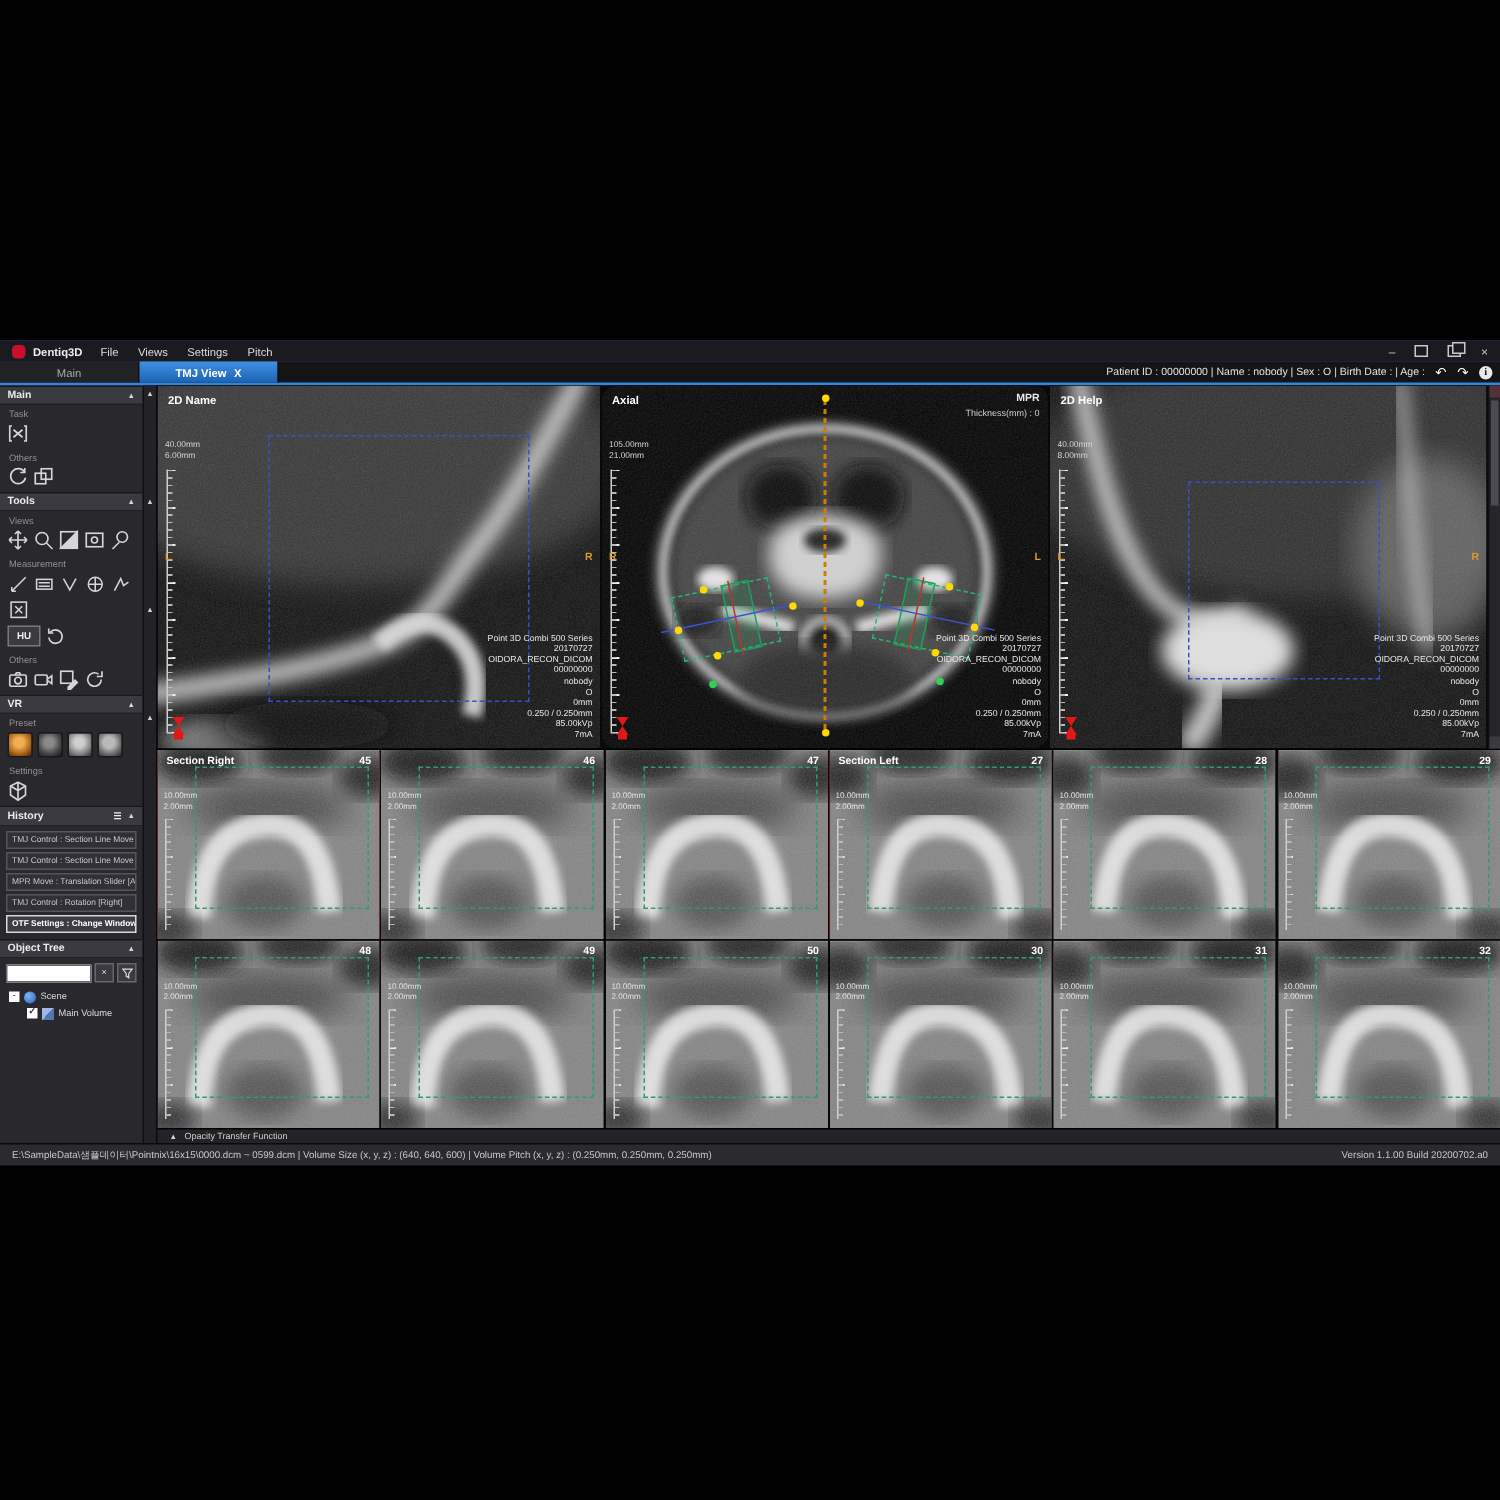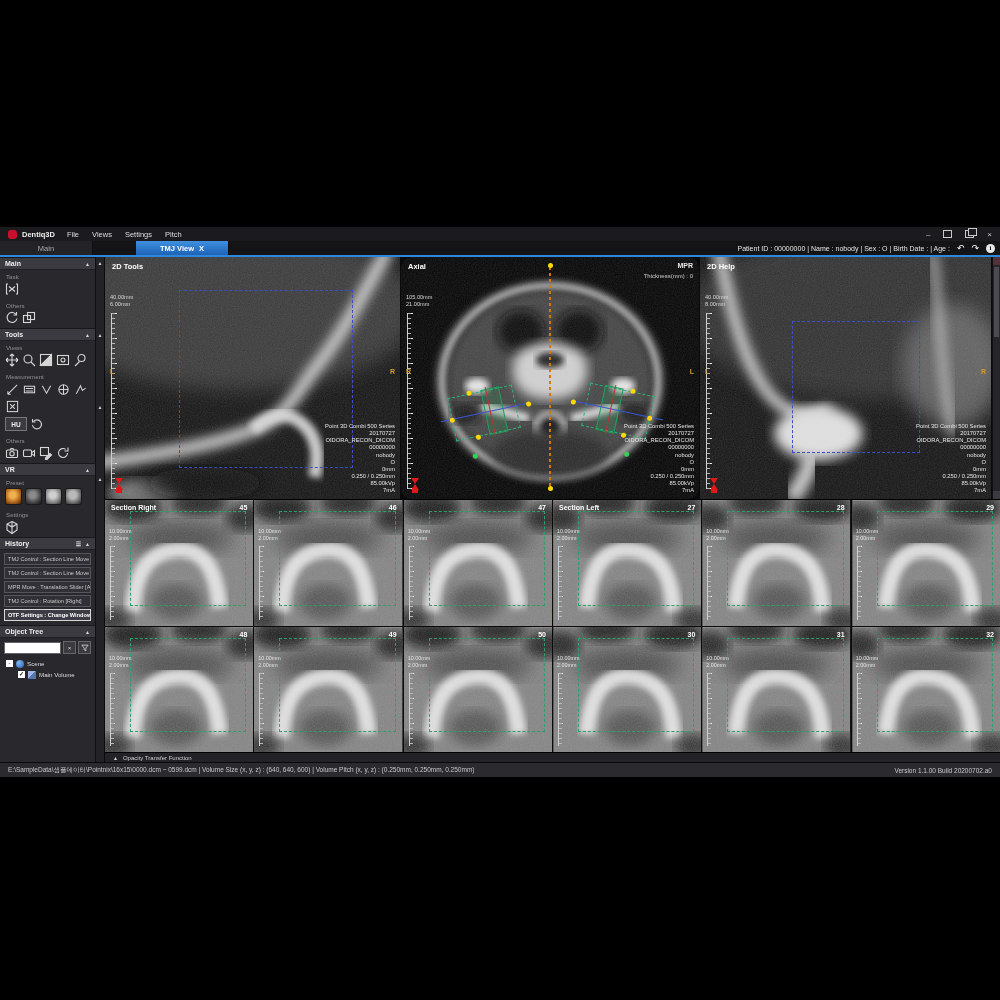--- a/index.html
+++ b/index.html
@@ -15,21 +15,21 @@
   .menus{display:flex;gap:13px;}
   .menus span{cursor:default;}
   .winctl{margin-left:auto;display:flex;gap:13px;align-items:center;color:#c9c9c9;font-size:8px;}
   .wc-box{width:7px;height:6px;border:1px solid #c9c9c9;display:inline-block;}
   .wc-box2{width:7px;height:6px;border:1px solid #c9c9c9;display:inline-block;position:relative;}
   .wc-box2::after{content:"";position:absolute;left:2px;top:-3px;width:7px;height:6px;border:1px solid #c9c9c9;background:#1b1b1f;}
 
   
   .tabrow{height:14px;background:#141417;display:flex;align-items:stretch;border-bottom:2px solid #2e86de;}
   .tab{width:92px;display:flex;align-items:center;justify-content:center;gap:5px;font-size:7.5px;color:#a8a8ae;background:#232327;border-right:1px solid #101013;}
-  .tab.active{background:linear-gradient(#3f90e2,#1d63b4);color:#fff;font-weight:bold;margin-left:43px;}
+  .tab.active{background:linear-gradient(#3f90e2,#1d63b4);color:#fff;font-weight:bold;}
   .tab .closex{font-weight:bold;}
   .patientbar{margin-left:auto;display:flex;align-items:center;gap:7px;padding-right:5px;font-size:7px;color:#e2e2e2;}
   .pb-icon{color:#fff;font-size:9px;line-height:9px;}
   .info-circ{width:9px;height:9px;border-radius:50%;background:#e8e8e8;color:#1b1b1f;font-size:7px;font-weight:bold;
              display:flex;align-items:center;justify-content:center;font-family:"Liberation Serif",serif;}
 
   
   .content{display:flex;height:505px;}
   .sidebar{width:95px;flex:0 0 95px;background:#29292d;border-right:1px solid #101013;color:#bbb;overflow:hidden;}
   .side-header{display:flex;justify-content:space-between;align-items:center;padding:2px 5px;background:#3a3a40;
@@ -397,21 +397,21 @@
           <div class="vp vp-right2d">
             <svg class="ct" viewBox="0 0 296 244" preserveAspectRatio="none">
               <rect width="296" height="244" fill="#141414"></rect>
               <ellipse cx="130" cy="52" rx="185" ry="82" fill="#4a4a4a" filter="url(#b10)" opacity=".7"></ellipse>
               <path d="M-10 208 C60 198 120 188 158 170 C186 156 196 130 214 108 C238 78 258 40 284 -8" stroke="#d6d6d6" stroke-width="12" fill="none" filter="url(#b6)"></path>
               <path d="M148 174 q30 -28 54 -2 q16 18 8 50" stroke="#dcdcdc" stroke-width="13" fill="none" filter="url(#b3)" opacity=".9"></path>
               <ellipse cx="38" cy="238" rx="36" ry="14" fill="#8a8a8a" filter="url(#b6)" opacity=".8"></ellipse>
               <ellipse cx="100" cy="228" rx="60" ry="16" fill="#0c0c0c" filter="url(#b10)"></ellipse>
               <rect width="296" height="244" filter="url(#grain)" opacity=".4"></rect>
             </svg>
-            <div class="vp-title">2D Tools</div>
+            <div class="vp-title">2D Name</div>
             <div class="vp-mm">
               <div>40.00mm</div>
                   <div>6.00mm</div>
             </div>
             <div class="vruler"></div>
             <div class="letterL">L</div>
             <div class="letterR">R</div>
             <div class="blue-rect br-right"></div>
             <svg class="red-marker" width="12" height="17" viewBox="0 0 12 17">
               <path d="M2 1h8L6 7z" fill="#e01818"></path>

